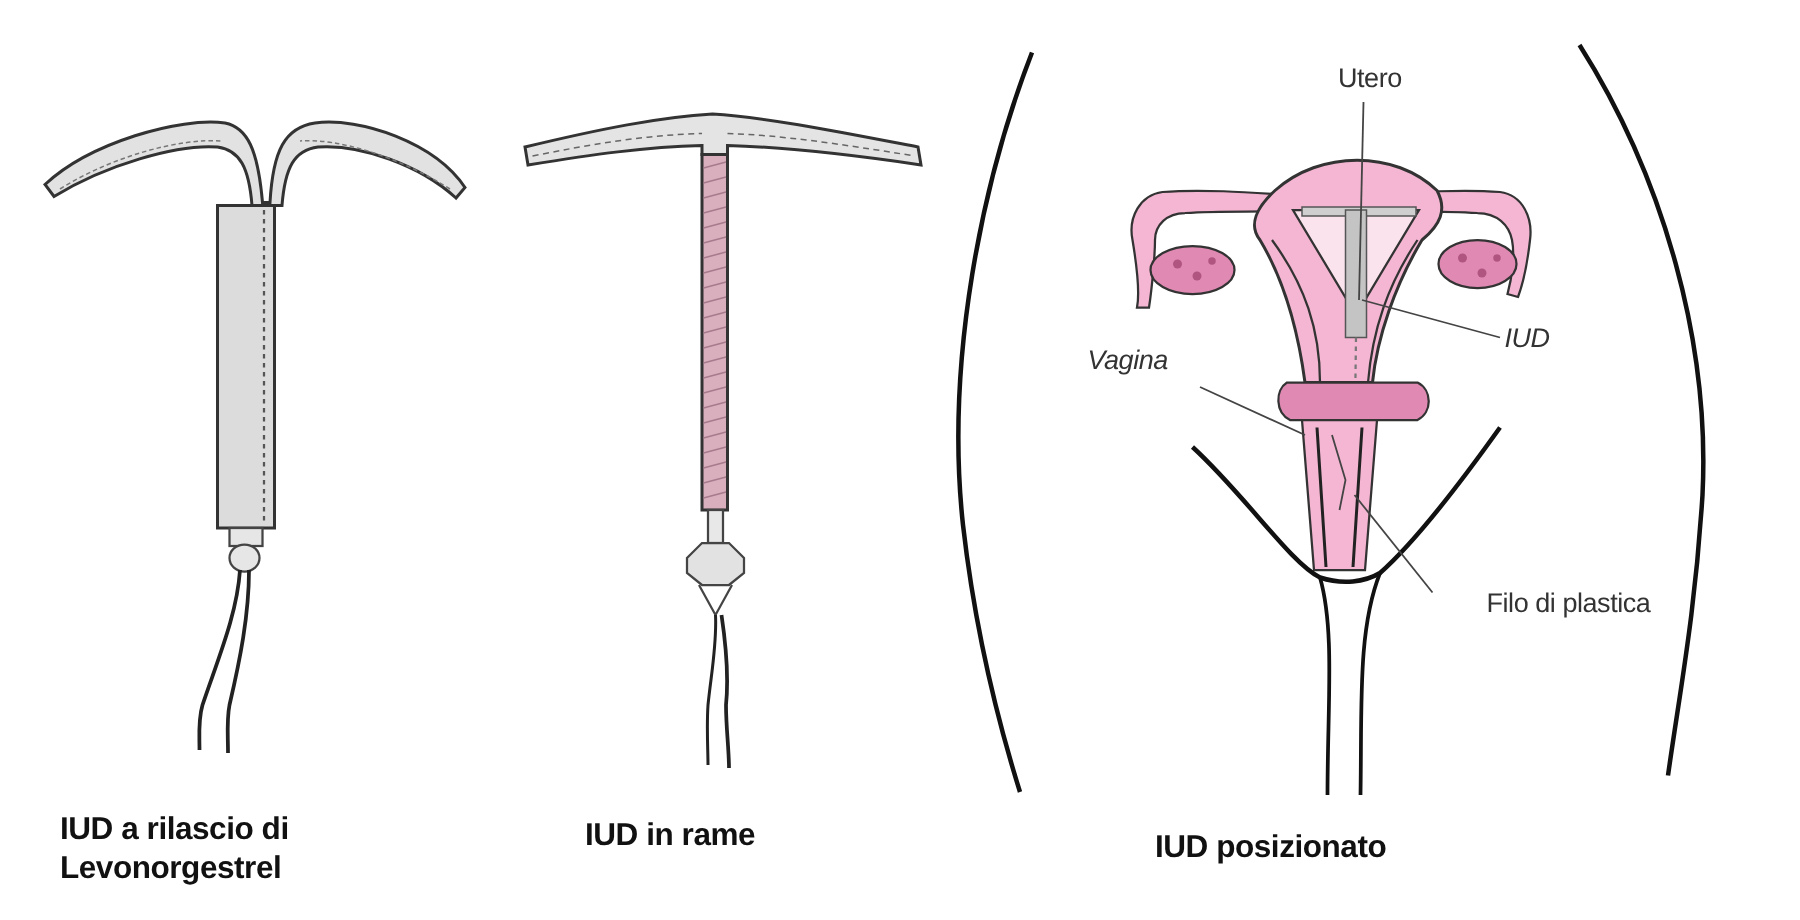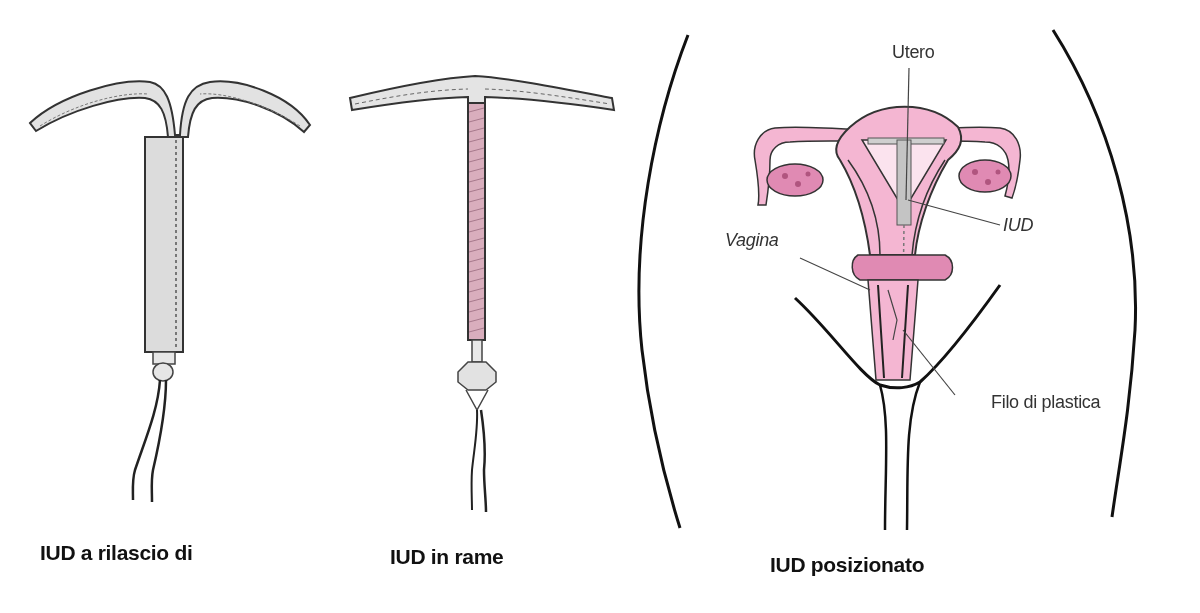--- a/index.html
+++ b/index.html
@@ -112,20 +112,21 @@
 
     <line x1="909" y1="68" x2="906" y2="200" stroke="#444" stroke-width="1.2"></line>
     <line x1="908" y1="200" x2="1000" y2="225" stroke="#444" stroke-width="1.2"></line>
     <line x1="800" y1="258" x2="870" y2="290" stroke="#444" stroke-width="1.2"></line>
     <line x1="903" y1="330" x2="955" y2="395" stroke="#444" stroke-width="1.2"></line>
   </g>
 </svg>
 
 <div class="caption" style="left:40px; top:540px; width:250px;">
   <div>IUD a rilascio di</div>
+  <div>Levonorgestrel</div>
 </div>
 <div class="caption" style="left:390px; top:544px; width:180px;">IUD in rame</div>
 <div class="caption" style="left:770px; top:552px; width:250px;">IUD posizionato</div>
 
 <div class="label" style="left:892px; top:42px;">Utero</div>
 <div class="label" style="left:1003px; top:215px;font-style:italic;">IUD</div>
 <div class="label" style="left:725px; top:230px;font-style:italic;">Vagina</div>
 <div class="label" style="left:991px; top:392px;">Filo di plastica</div>
 
 </body></html>

